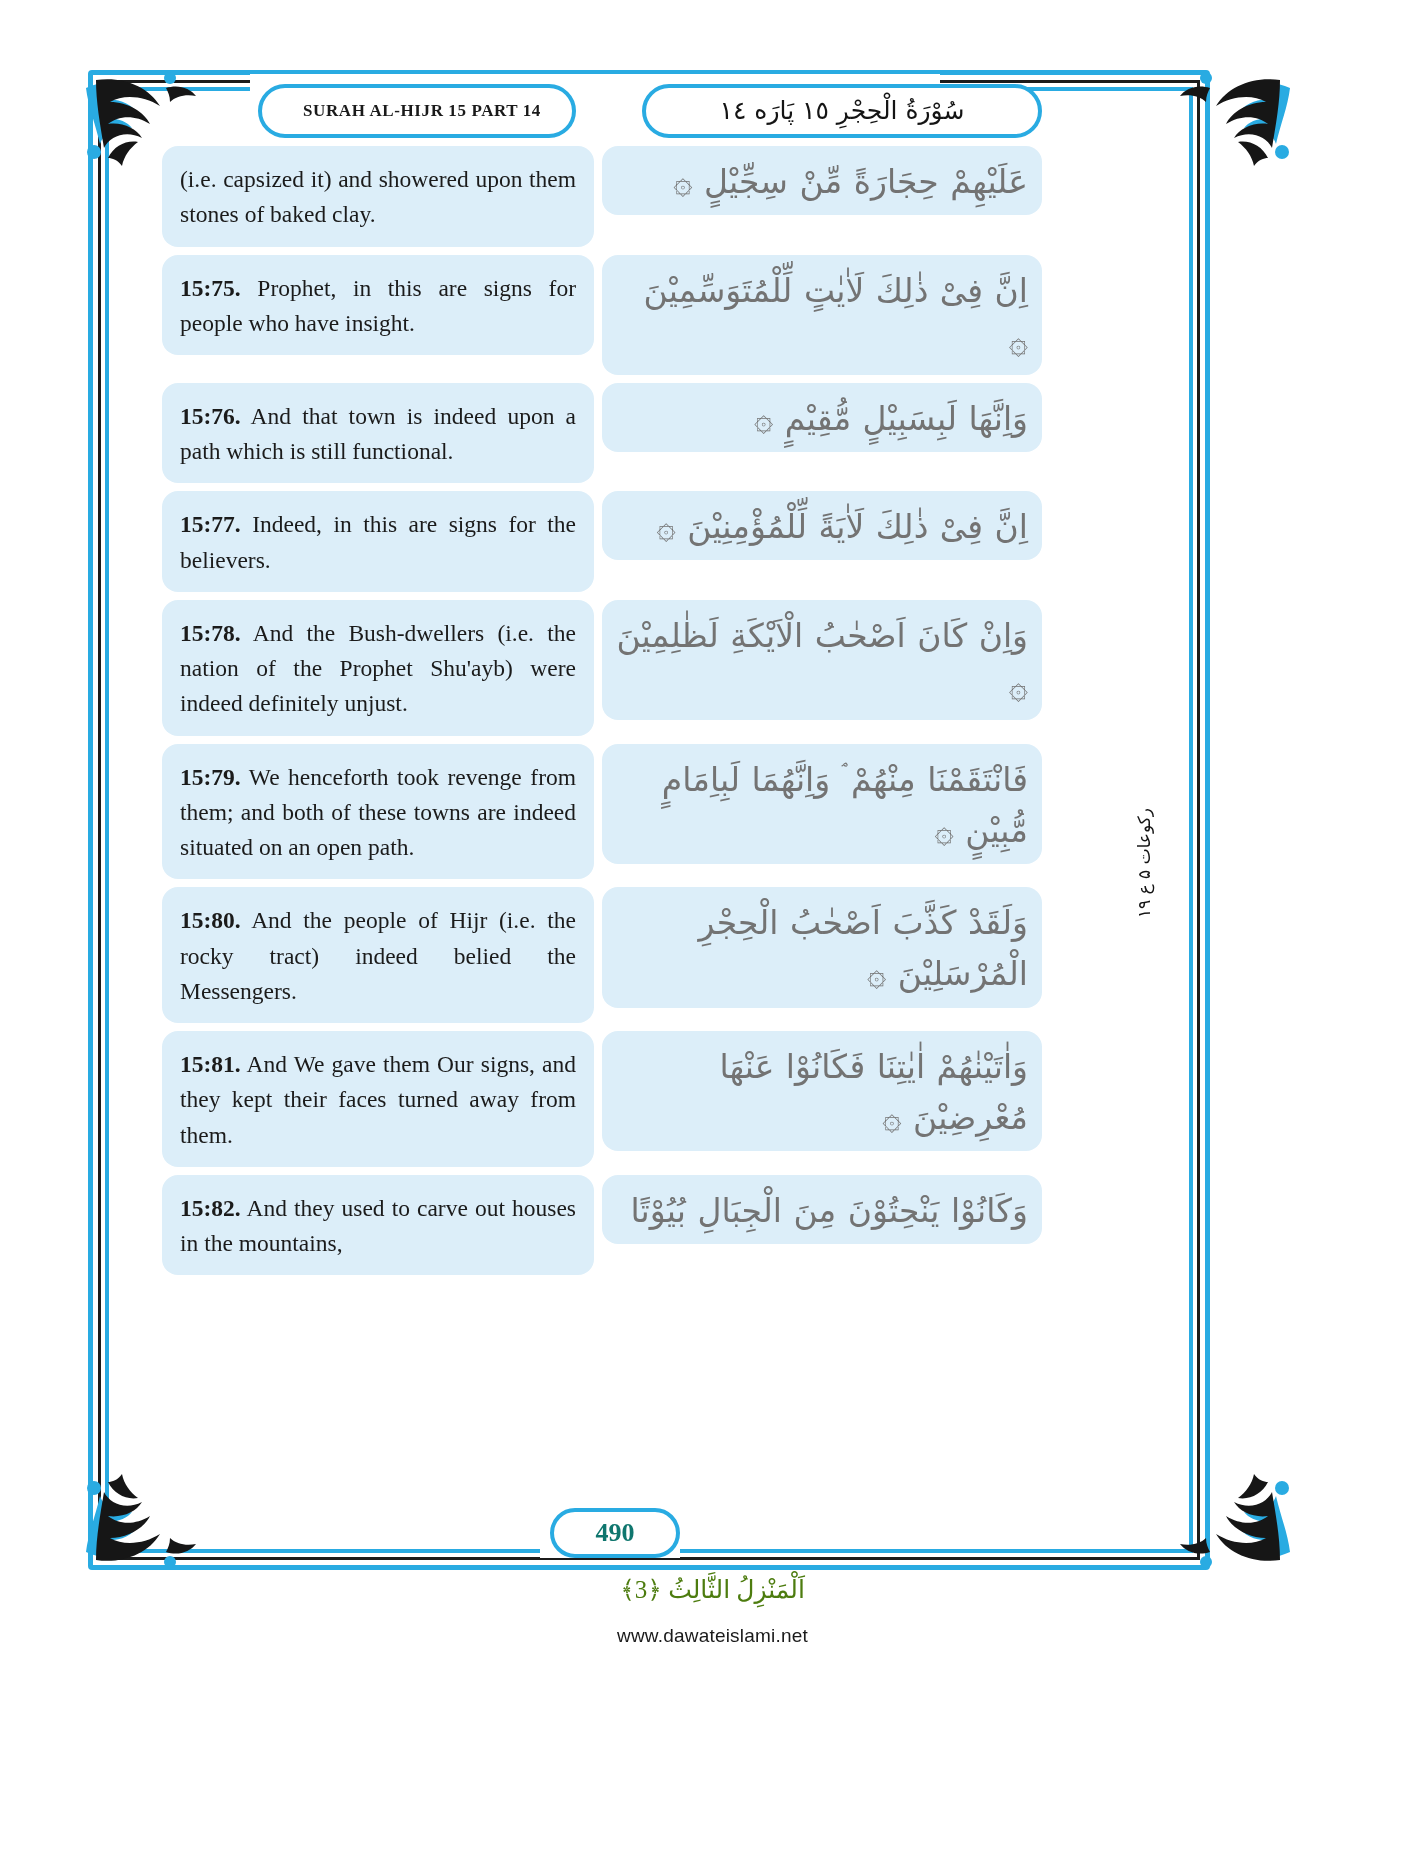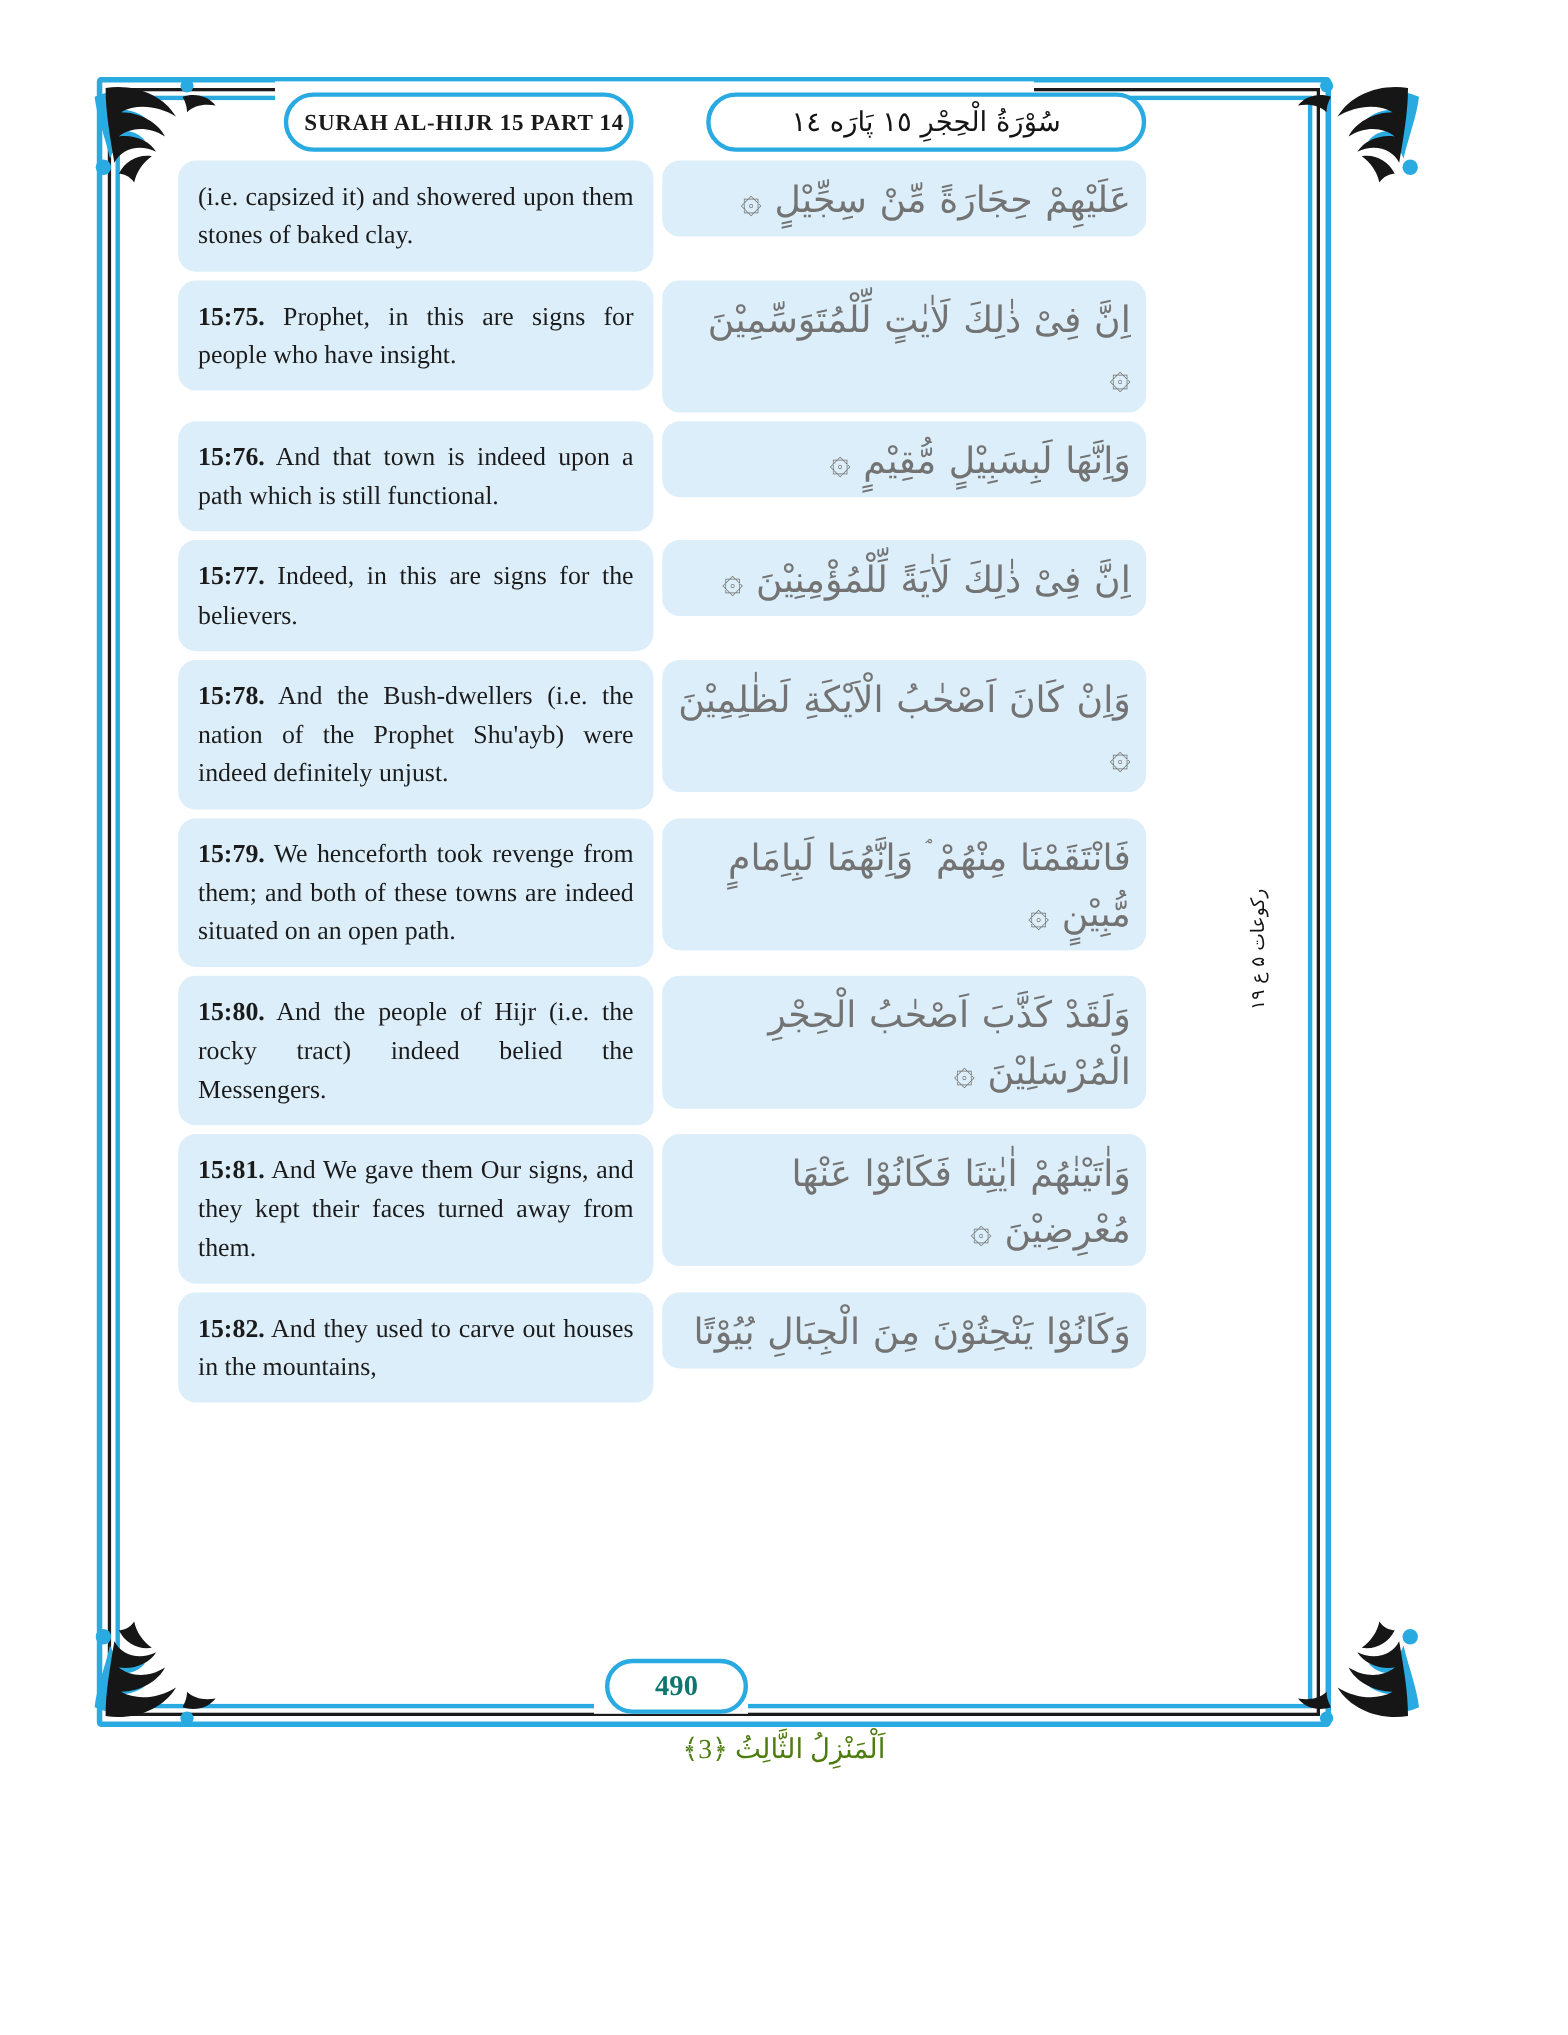--- a/index.html
+++ b/index.html
@@ -92,21 +92,21 @@
     align-items: center;
     justify-content: center;
     z-index: 7;
   }
   .cap-left  { left: 138px; width: 318px; }
   .cap-right { left: 522px; width: 400px; }
 
   .surah-title {
     font-family: "Liberation Serif", "DejaVu Serif", serif;
     font-weight: bold;
-    font-size: 21px;
+    font-size: 17px;
     letter-spacing: 0.6px;
     color: #1a1a1a;
     white-space: nowrap;
     margin-left: 10px;
   }
   .surah-title-ar {
     font-family: "DejaVu Sans", sans-serif;
     font-size: 25px;
     color: #141414;
     direction: rtl;
@@ -400,14 +400,15 @@
   <div class="ruku">
     <span class="ruku-inner">رکوعات ۵ ع ۱۹</span>
   </div>
 
   <div class="footer-band">
     <div class="cap-page">
       <span class="page-number">490</span>
     </div>
   </div>
   <div class="manzil">اَلْمَنْزِلُ الثَّالِثُ ﴿3﴾</div>
+  <div class="website">www.dawateislami.net</div>
 
 </div>
 
 </body></html>

